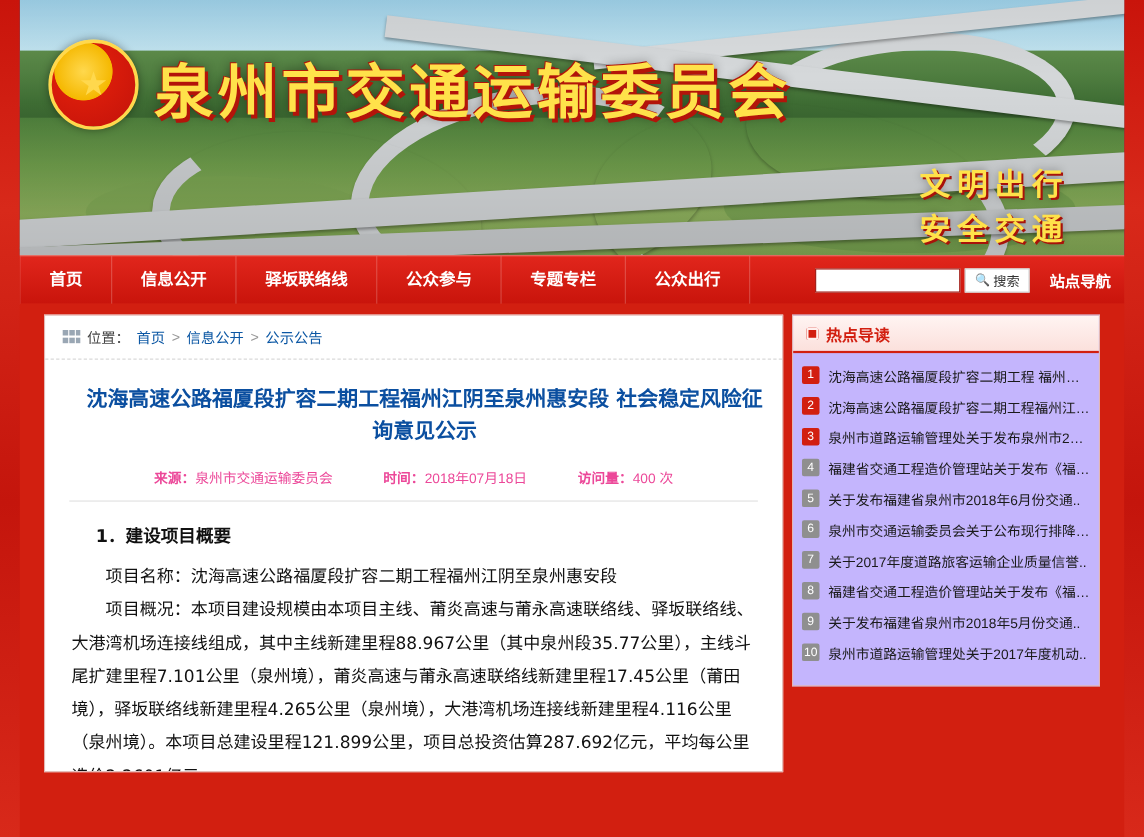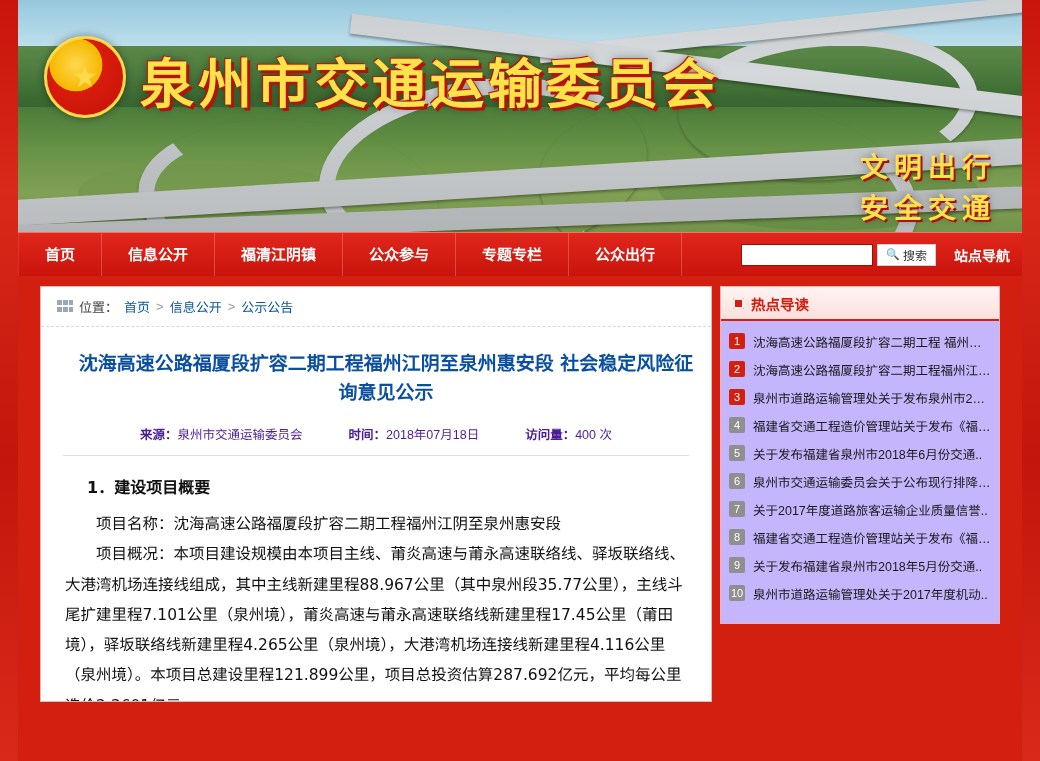--- a/index.html
+++ b/index.html
@@ -85,21 +85,21 @@
     position: absolute; left: 122px; top: 40px;
     font-family: "DejaVu Serif", "Liberation Serif", serif;
     font-weight: 700;
     font-size: 54px;
     letter-spacing: 4px;
     color: #ffe24a;
     text-shadow: 3px 3px 0 #b3140a, -1px -1px 0 #b3140a, 0 0 10px rgba(0,0,0,.45);
     white-space: nowrap;
   }
   .slogan {
-    position: absolute; right: 26px; top: 148px;
+    position: absolute; right: 50px; top: 148px;
     text-align: right;
     font-family: "DejaVu Serif", "Liberation Serif", serif;
     font-weight: 700;
     color: #ffe24a;
     text-shadow: 2px 2px 0 #a8120a, 0 0 8px rgba(0,0,0,.4);
     font-size: 28px;
     letter-spacing: 6px;
     line-height: 1.45;
   }
 
@@ -196,21 +196,21 @@
     font-weight: 700;
     line-height: 1.5;
     padding: 22px 14px 12px 34px;
     font-family: "DejaVu Sans", "Liberation Sans", sans-serif;
   }
   .meta {
     display: flex;
     justify-content: center;
     gap: 46px;
     font-size: 12.5px;
-    color: #4c1d95;
+    color: #ec4899;
     padding: 6px 0 12px 0;
     border-bottom: 1px solid #e0e0e0;
     margin: 0 22px;
   }
   .meta b { font-weight: 700; }
   .article-body {
     padding: 16px 24px 0 24px;
     font-size: 15.5px;
     line-height: 1.95;
     color: #111;
@@ -301,21 +301,21 @@
 
     <div class="slogan">
       <div>文明出行</div>
       <div>安全交通</div>
     </div>
   </div>
 
   <div class="navbar">
     <div class="nav-item">首页</div>
     <div class="nav-item">信息公开</div>
-    <div class="nav-item">福清江阴镇</div>
+    <div class="nav-item">驿坂联络线</div>
     <div class="nav-item">公众参与</div>
     <div class="nav-item">专题专栏</div>
     <div class="nav-item">公众出行</div>
     <div class="nav-spacer"></div>
     <div class="search-wrap">
       <input class="search-input" type="text" value="" placeholder="" style="">
       <div class="search-btn">
         <span class="mag">🔍</span>
         <span>搜索</span>
       </div>

